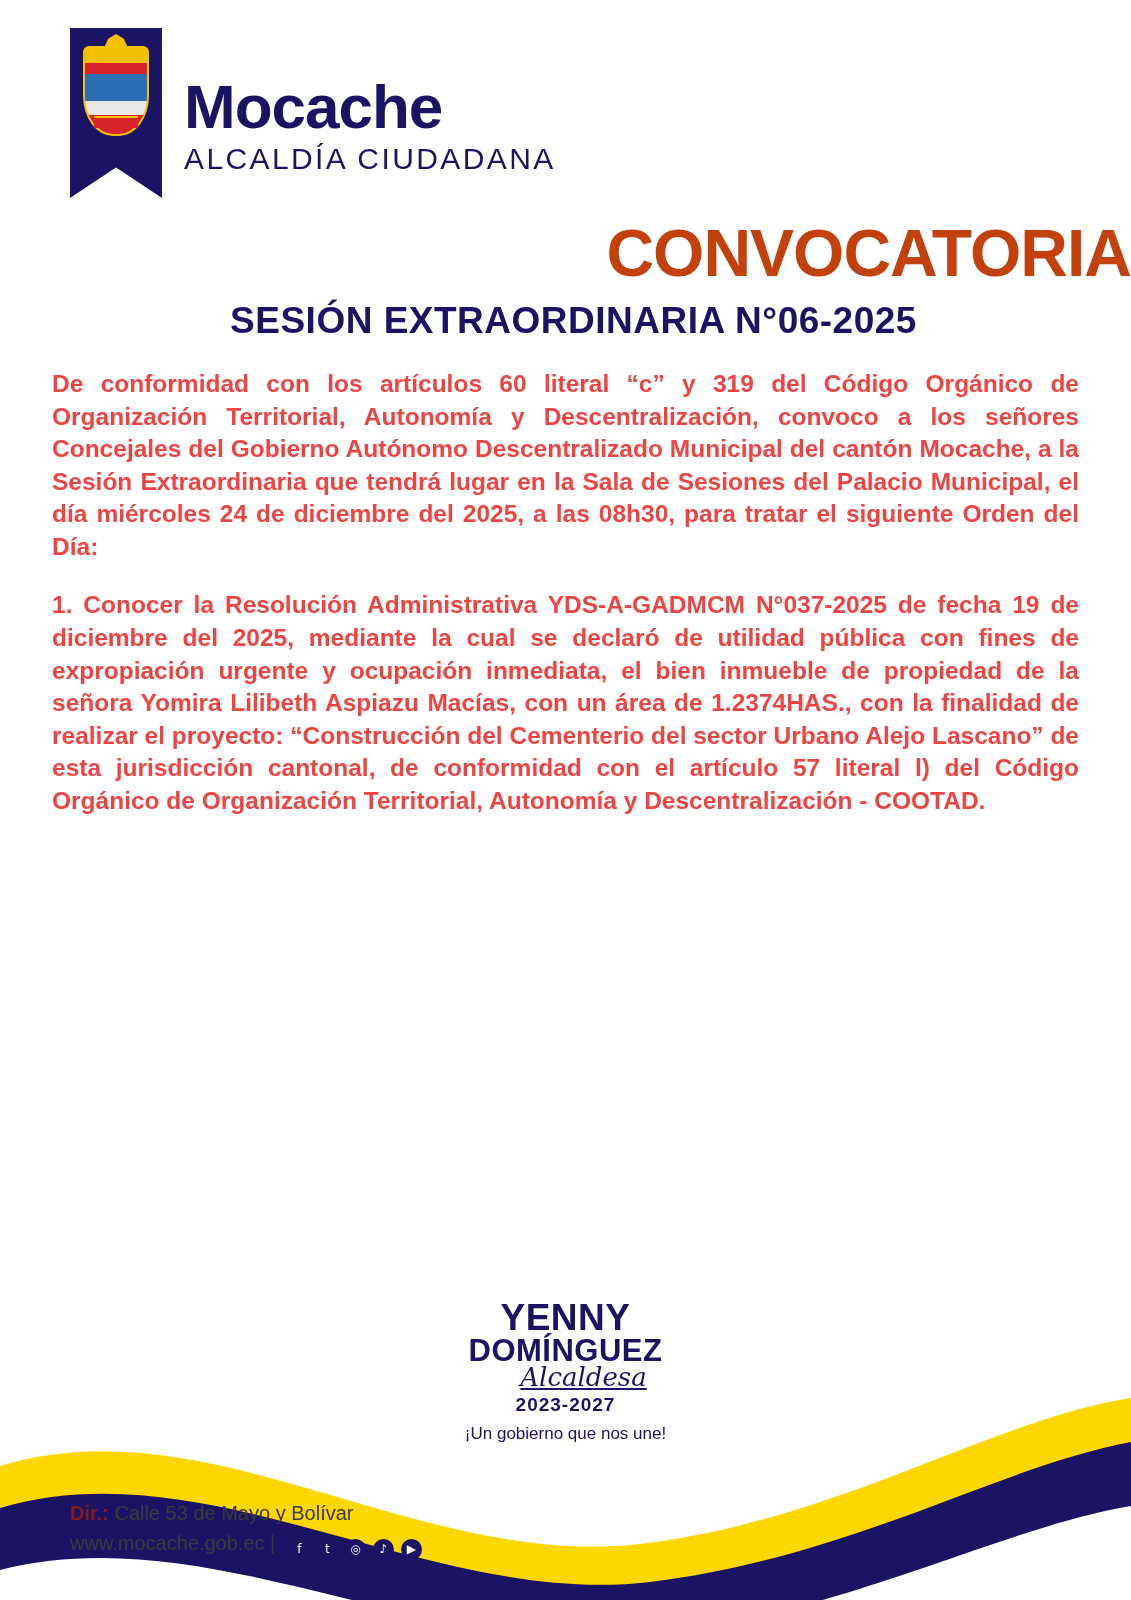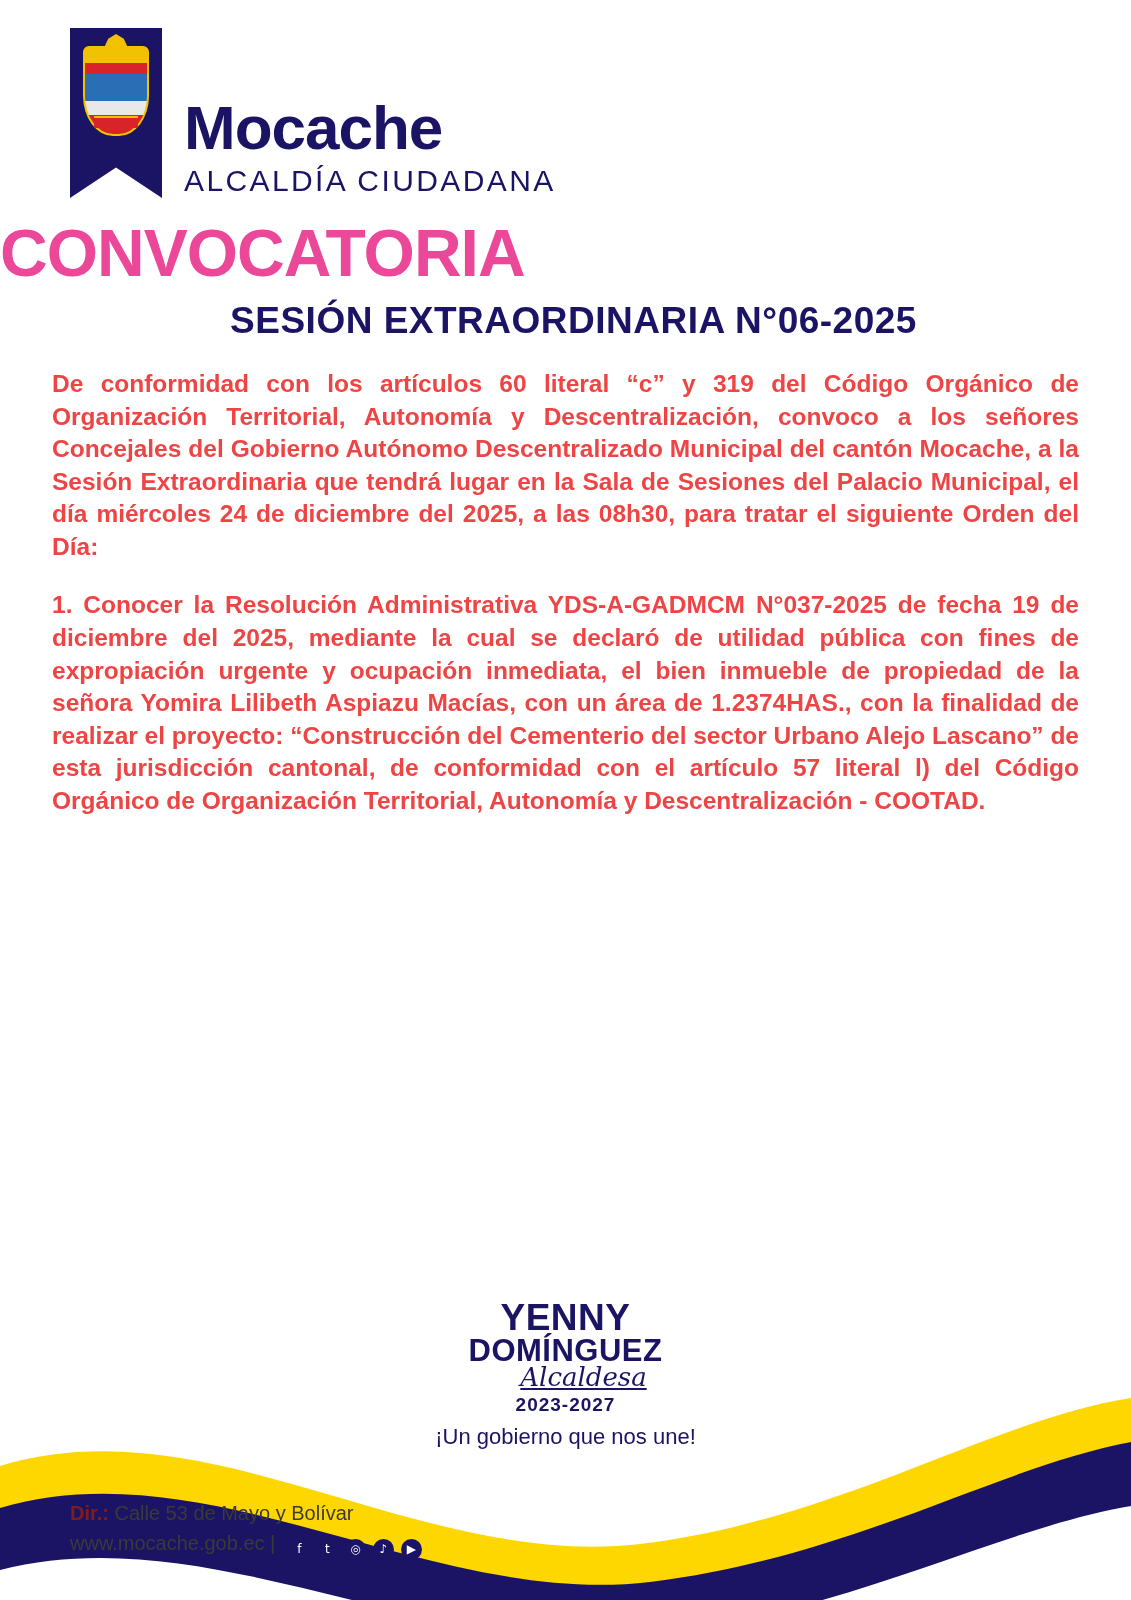--- a/index.html
+++ b/index.html
@@ -15,21 +15,21 @@
     font-family: "Liberation Sans", sans-serif;
     color: #1b1464;
   }
 
   
   .header {
     position: absolute;
     top: 28px;
     left: 70px;
     display: flex;
-    align-items: flex-end;
+    align-items: center;
   }
   .crest-ribbon {
     position: relative;
     width: 92px;
     height: 170px;
     background: #1b1464;
     clip-path: polygon(0 0, 100% 0, 100% 100%, 50% 82%, 0 100%);
     display: flex;
     align-items: flex-start;
     justify-content: center;
@@ -83,25 +83,25 @@
     color: #1b1464;
     margin-top: 6px;
   }
 
   
   .title {
     position: absolute;
     top: 215px;
     left: 0;
     width: 100%;
-    text-align: left;
+    text-align: right;
     font-size: 66px;
     font-weight: 700;
     letter-spacing: -1px;
-    color: #ec4899;
+    color: #c2410c;
   }
   .subtitle {
     position: absolute;
     top: 300px;
     left: 8px;
     width: 100%;
     text-align: center;
     font-size: 37px;
     font-weight: 600;
     letter-spacing: 0.5px;
@@ -161,21 +161,21 @@
     margin-left: 36px;
   }
   .sig-years {
     font-size: 19px;
     font-weight: 700;
     color: #1b1464;
     letter-spacing: 1px;
     margin-top: 2px;
   }
   .sig-slogan {
-    font-size: 22px;
+    font-size: 17px;
     color: #1b1464;
     margin-top: 8px;
   }
 
   
   .waves {
     position: absolute;
     left: 0;
     bottom: 0;
     width: 1131px;

